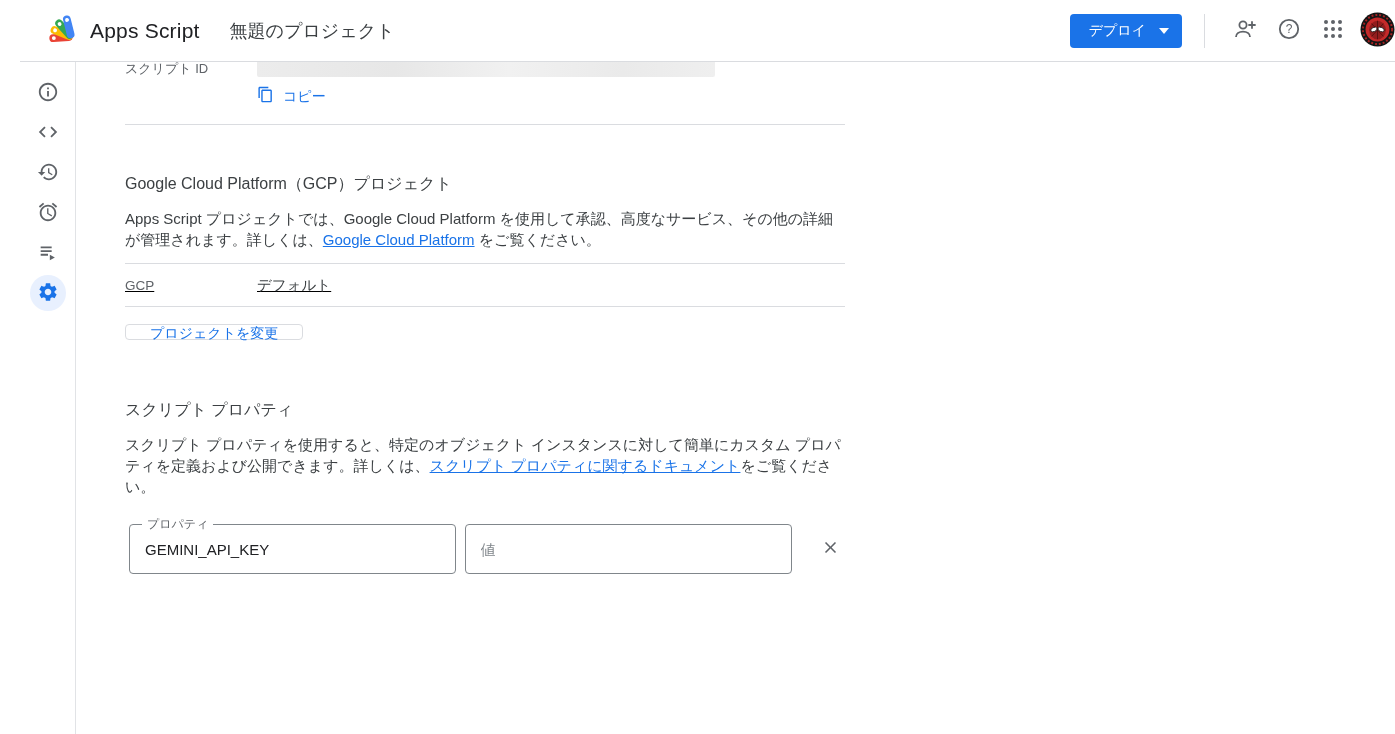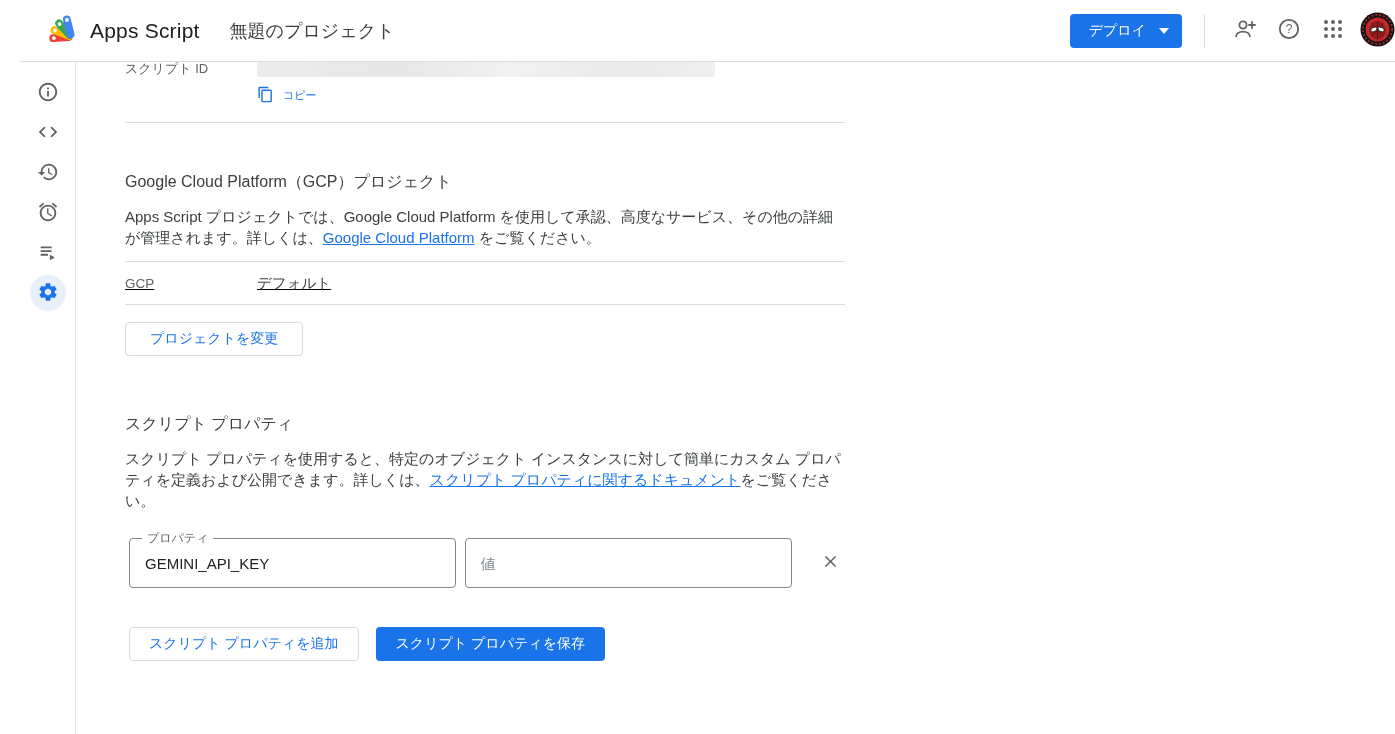--- a/index.html
+++ b/index.html
@@ -36,33 +36,33 @@
   .main { position:absolute; top:62px; left:56px; right:14px; bottom:0; overflow:hidden;
           padding-left:49px; }
   .content { width:720px; }
   .divider { height:1px; background:#dadce0; }
 
   .scriptid-row { display:flex; margin-top:-10px; }
   .row-label { width:132px; flex:none; font-size:13px; color:#5f6368; padding-top:8px; }
   .redacted { width:458px; height:24px; margin-top:1px; border-radius:2px;
               background:linear-gradient(90deg,#ececec 0%,#e7e7e7 30%,#f1f1f1 55%,#eaeaea 80%,#efefef 100%); }
   .copy-link { display:flex; align-items:center; gap:9px; margin-top:9px; border:none;
-               background:none; color:#1a73e8; font-size:11px; cursor:pointer;
+               background:none; color:#1a73e8; font-size:14px; cursor:pointer;
                padding:0; font-family:Liberation Serif, serif; }
 
   .section-heading { font-size:16px; font-weight:400; color:#3c4043; }
   .section-desc { margin-top:13px; font-size:15px; line-height:21px; color:#3c4043; }
   .inline-link { color:#1a73e8; text-decoration:underline; cursor:pointer; }
 
   .gcp-heading { margin-top:49px; }
   .gcp-divider-top { margin-top:13px; }
   .gcp-row { display:flex; align-items:center; height:42px;text-decoration:underline; }
   .gcp-row .row-label { padding-top:0; font-size:13.5px; }
   .gcp-value { font-size:14.5px; color:#3c4043; }
-  .outlined-btn { height:34px; border:1px solid #dadce0; border-radius:4px; background:#fff;
+  .outlined-btn { height:16px; border:1px solid #dadce0; border-radius:4px; background:#fff;
                   color:#1a73e8; font-size:14px; cursor:pointer; font-family:inherit; }
   .change-project-btn { margin-top:17px; padding:0 24px; }
 
   .sp-heading { margin-top:58px; }
   .fields-row { display:flex; align-items:center; margin-top:27px; margin-left:4px;justify-content:space-between; }
   .field { position:relative; height:50px; border:1px solid #80868b; border-radius:4px;
            background:#fff; }
   .field-property { width:349px; }
   .field-value { width:350px; margin-left:9px; }
   .field-label { position:absolute; top:-9px; left:12px; background:#fff; padding:0 5px;
@@ -263,22 +263,18 @@
         </div>
         <button class="remove-row-btn">
           <span>
             <svg width="19" height="19" viewBox="0 0 24 24" fill="#5f6368">
                 <path d="M19 6.41 17.59 5 12 10.59 6.41 5 5 6.41 10.59 12 5 17.59 6.41 19 12 13.41 17.59 19 19 17.59 13.41 12z"></path>
               </svg>
           </span>
         </button>
       </div>
 
-      <div class="sp-buttons">
-        <button class="outlined-btn add-prop-btn">スクリプト プロパティを追加</button>
-        <button class="filled-btn">スクリプト プロパティを保存</button>
-      </div>
 
     </div>
   </main>
 
   <div class="scroll-thumb"></div>
 </div>
 
 </body></html>

